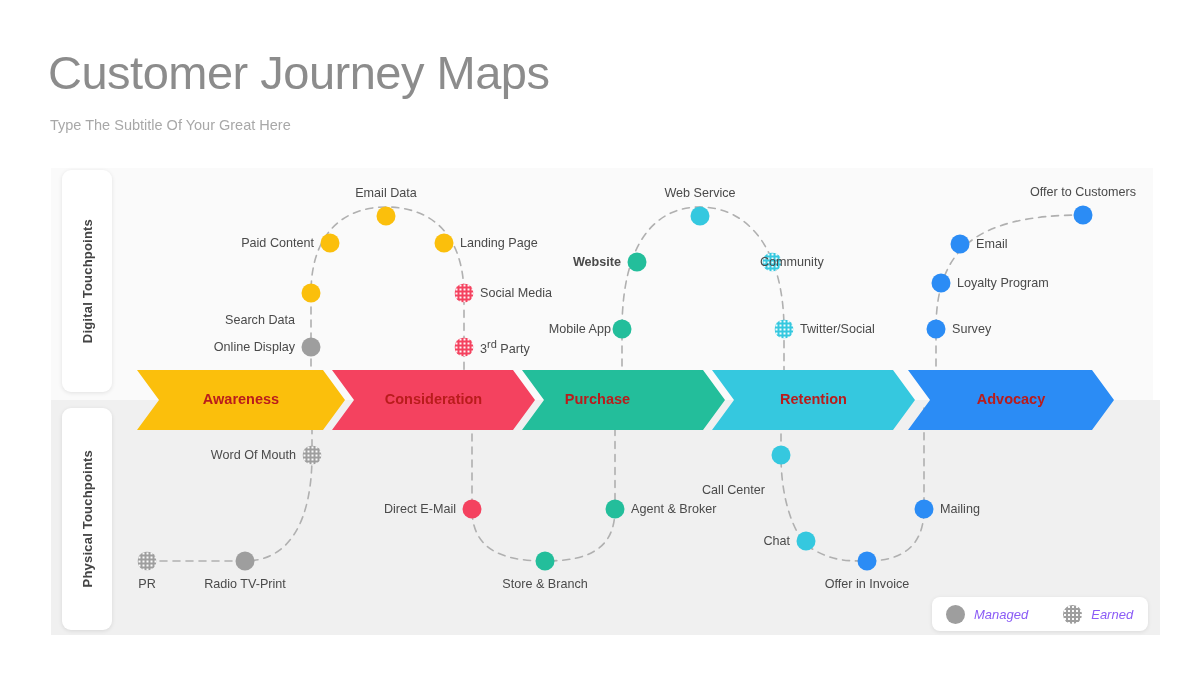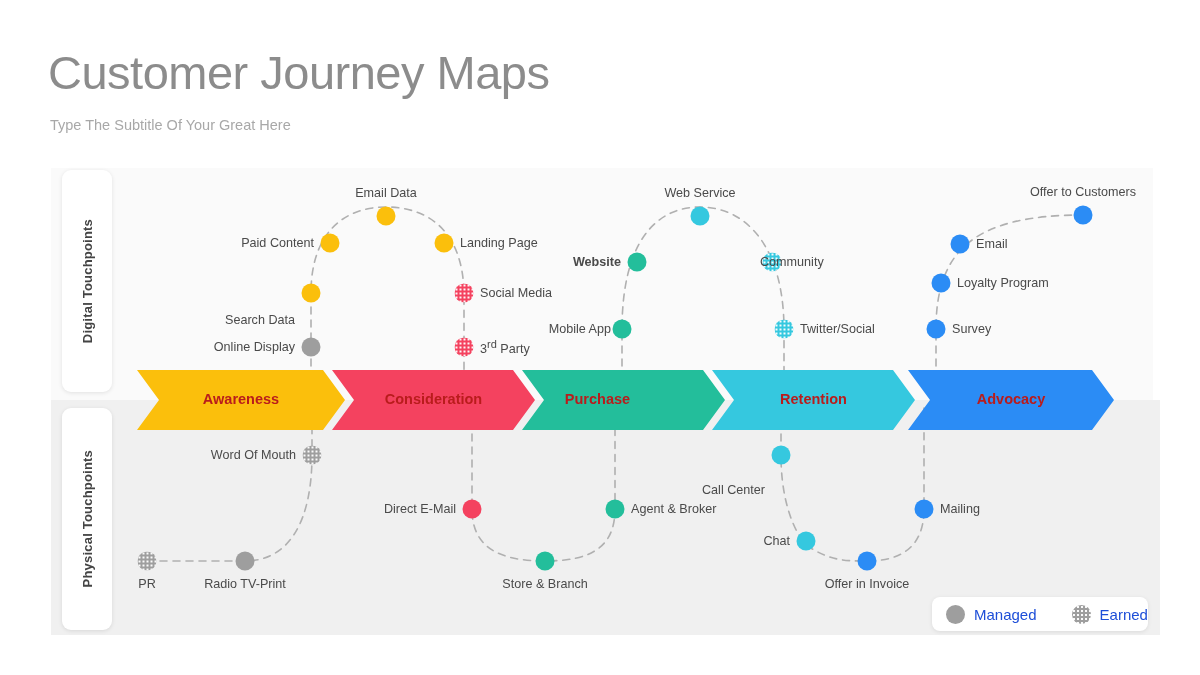--- a/index.html
+++ b/index.html
@@ -77,21 +77,21 @@
     box-shadow:0 1px 4px rgba(0,0,0,0.09);
     display:flex;align-items:center;gap:9px;padding-left:14px;
     box-sizing:border-box;
   }
   .legend-dot{width:19px;height:19px;border-radius:50%;background:#9e9e9e;flex:none;}
   .legend-dot.earned{
     background-image:
       radial-gradient(circle at 2px 2px, rgba(255,255,255,.95) 1.15px, rgba(255,255,255,0) 1.3px);
     background-size:4px 4px;
   }
-  .legend-text{font-size:15px;color:#1d4ed8;white-space:nowrap;}
+  .legend-text{font-size:13px;color:#8b5cf6;white-space:nowrap;font-style:italic;}
   #legend .gap{width:17px;flex:none;}
 </style>
 </head>
 <body>
 
 <div id="page-title">Customer Journey Maps</div>
 <div id="page-subtitle">Type The Subtitle Of Your Great Here</div>
 
 <div id="panel-digital"></div>
 <div id="panel-physical"></div>

